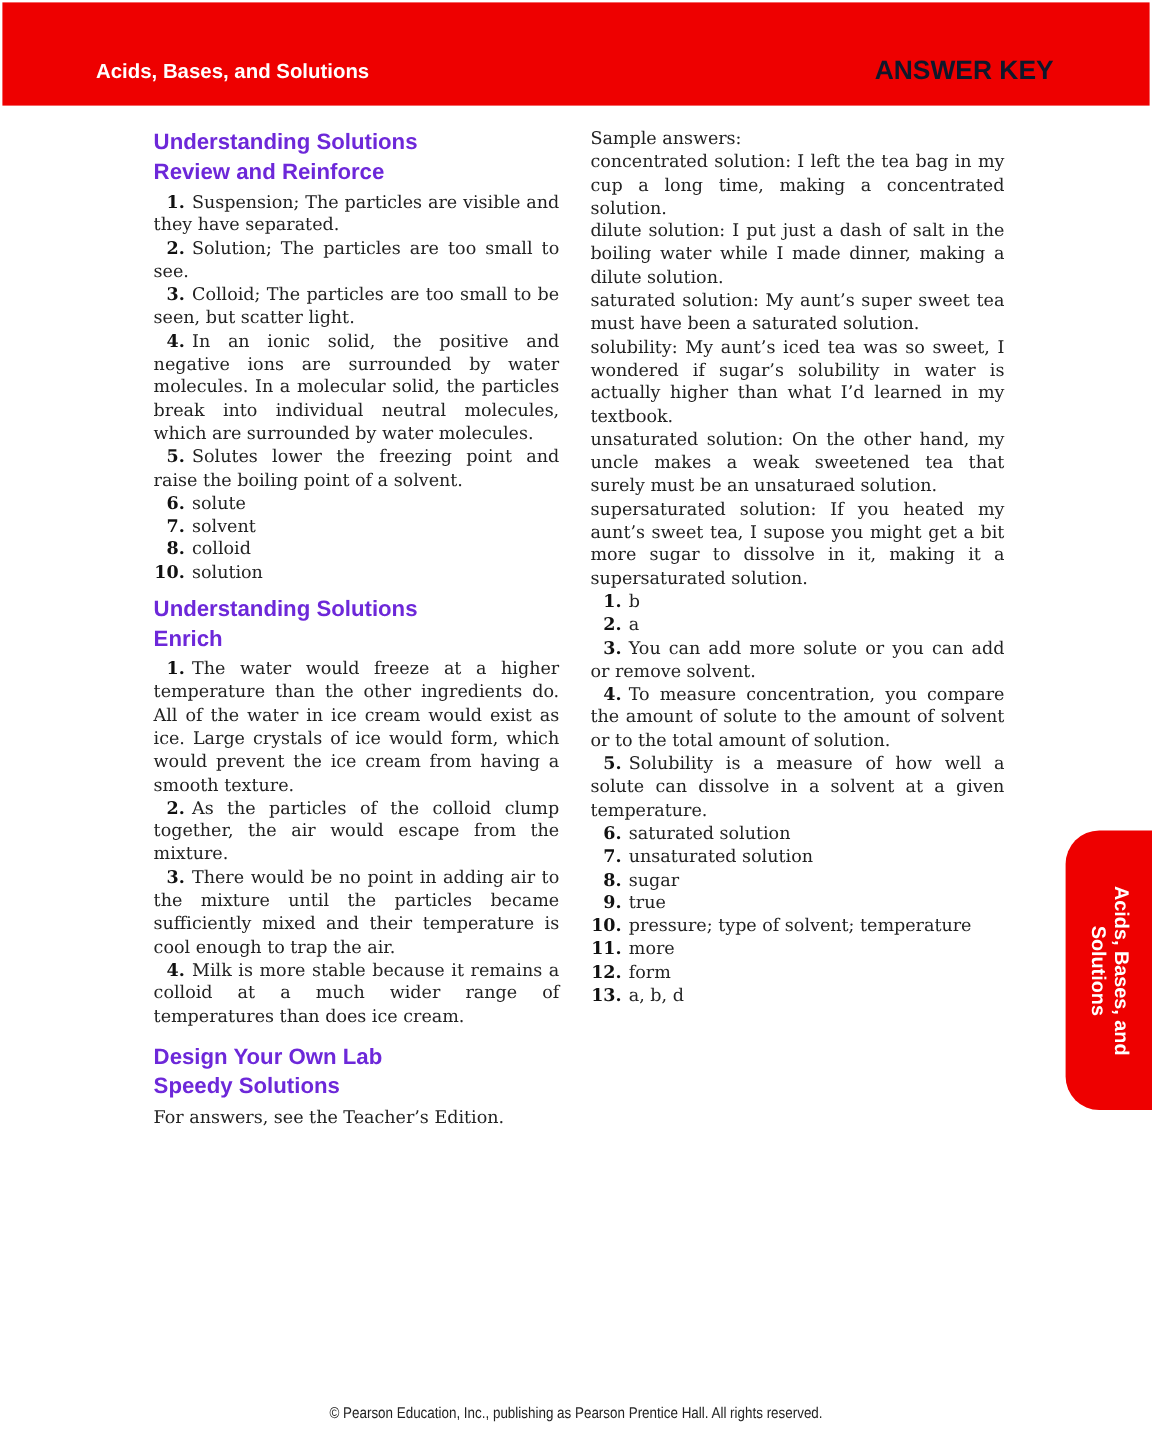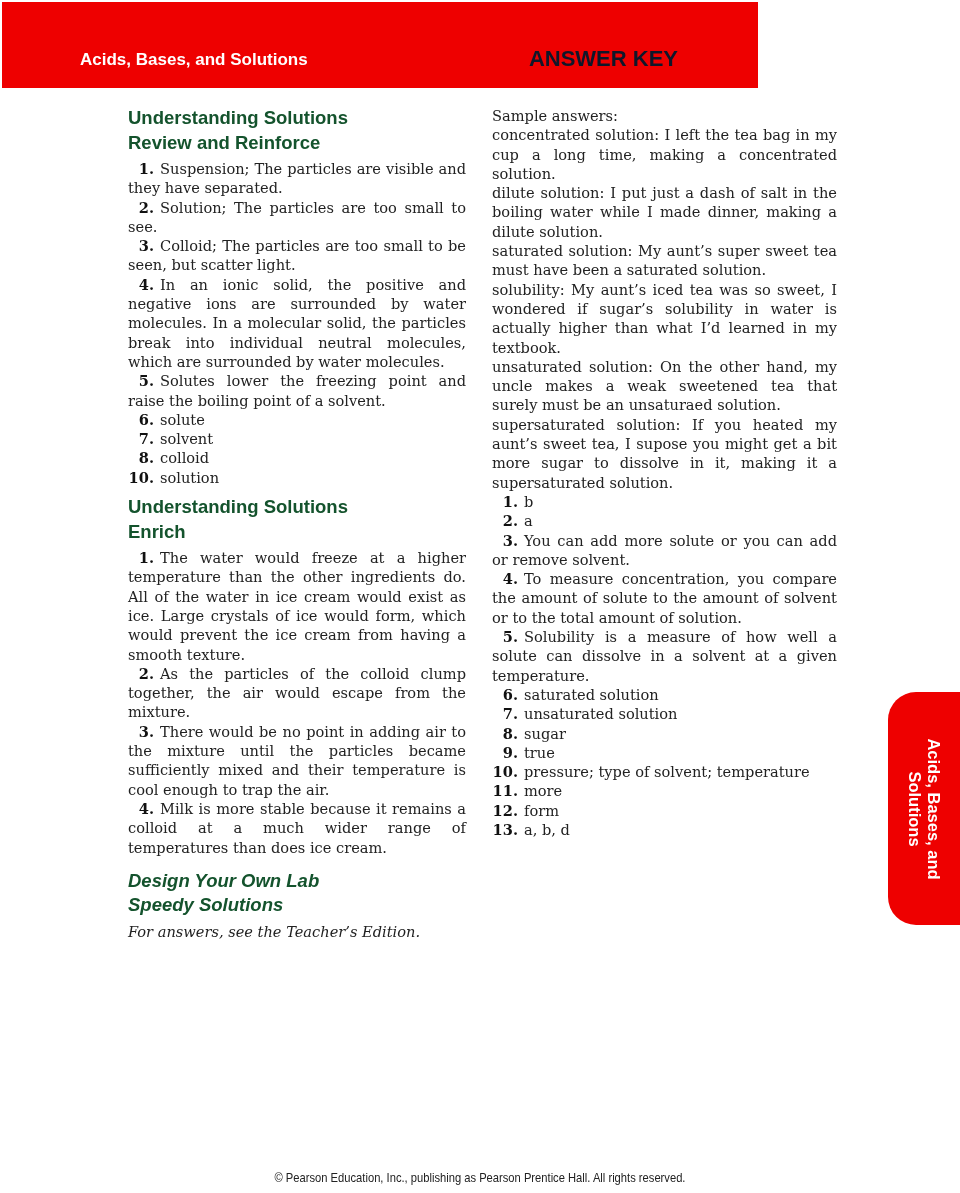--- a/index.html
+++ b/index.html
@@ -1,39 +1,39 @@
 <!DOCTYPE html>
 <html><head>
 <meta charset="utf-8">
 <style>
   html, body { margin: 0; padding: 0; background: #ffffff; }
   body { width: 960px; height: 1193px; position: relative; overflow: hidden; }
   .header {
-    position: absolute; left: 2px; top: 2px; width: 756px; height: 86px;
+    position: absolute; left: 2px; top: 2px; width: 956px; height: 86px;
     background: #ee0000;
   }
   .header-left {
     position: absolute; left: 78px; top: 48px;
     font-family: "Liberation Sans", sans-serif; font-weight: bold; font-size: 17px;
     color: #ffffff; letter-spacing: 0px;
   }
   .header-right {
     position: absolute; right: 80px; top: 44px;
     font-family: "Liberation Sans", sans-serif; font-weight: bold; font-size: 22px;
     color: #0f172a;
   }
   .col {
     position: absolute; top: 106px;
     font-family: "DejaVu Serif", serif; font-size: 14.6px; line-height: 19.3px; color: #222;
   }
   .col-left { left: 128px; width: 338px; }
   .col-right { left: 492px; width: 345px; }
   h2 {
     font-family: "Liberation Sans", sans-serif; font-weight: bold; font-size: 18.5px;
-    line-height: 24.5px; margin: 0 0 4px 0; color: #14532d;
+    line-height: 24.5px; margin: 0 0 4px 0; color: #6d28d9;
   }
   .sec + .sec { margin-top: 8px; }
   p { margin: 0; text-align: justify; }
   .num { font-weight: bold; display: inline-block; text-align: right; width: 26px; margin-right: 6px; color: #111; }
   .subhead { font-weight: bold; }
   .sidetab {
     position: absolute; left: 888px; top: 692px; width: 72px; height: 233px;
     background: #ee0000; border-radius: 28px 0 0 28px;
   }
   .sidetab-text {
@@ -83,21 +83,21 @@
       <span>Enrich</span>
     </h2>
     <div>
       <p><span class="num">1.</span><span>The water would freeze at a higher temperature than the other ingredients do. All of the water in ice cream would exist as ice. Large crystals of ice would form, which would prevent the ice cream from having a smooth texture.</span></p>
       <p><span class="num">2.</span><span>As the particles of the colloid clump together, the air would escape from the mixture.</span></p>
       <p><span class="num">3.</span><span>There would be no point in adding air to the mixture until the particles became sufficiently mixed and their temperature is cool enough to trap the air.</span></p>
       <p><span class="num">4.</span><span>Milk is more stable because it remains a colloid at a much wider range of temperatures than does ice cream.</span></p>
     </div>
   </div>
 
-  <div class="sec" style="margin-top:12px;font-style:italic;">
+  <div class="sec" style="margin-top:12px;">
     <h2>
       <span>Design Your Own Lab</span><br>
       <span>Speedy Solutions</span>
     </h2>
     <p style="margin-top:0;">For answers, see the Teacher’s Edition.</p>
   </div>
 </div>
 
 <div class="col col-right">
   <p>Sample answers:</p>

